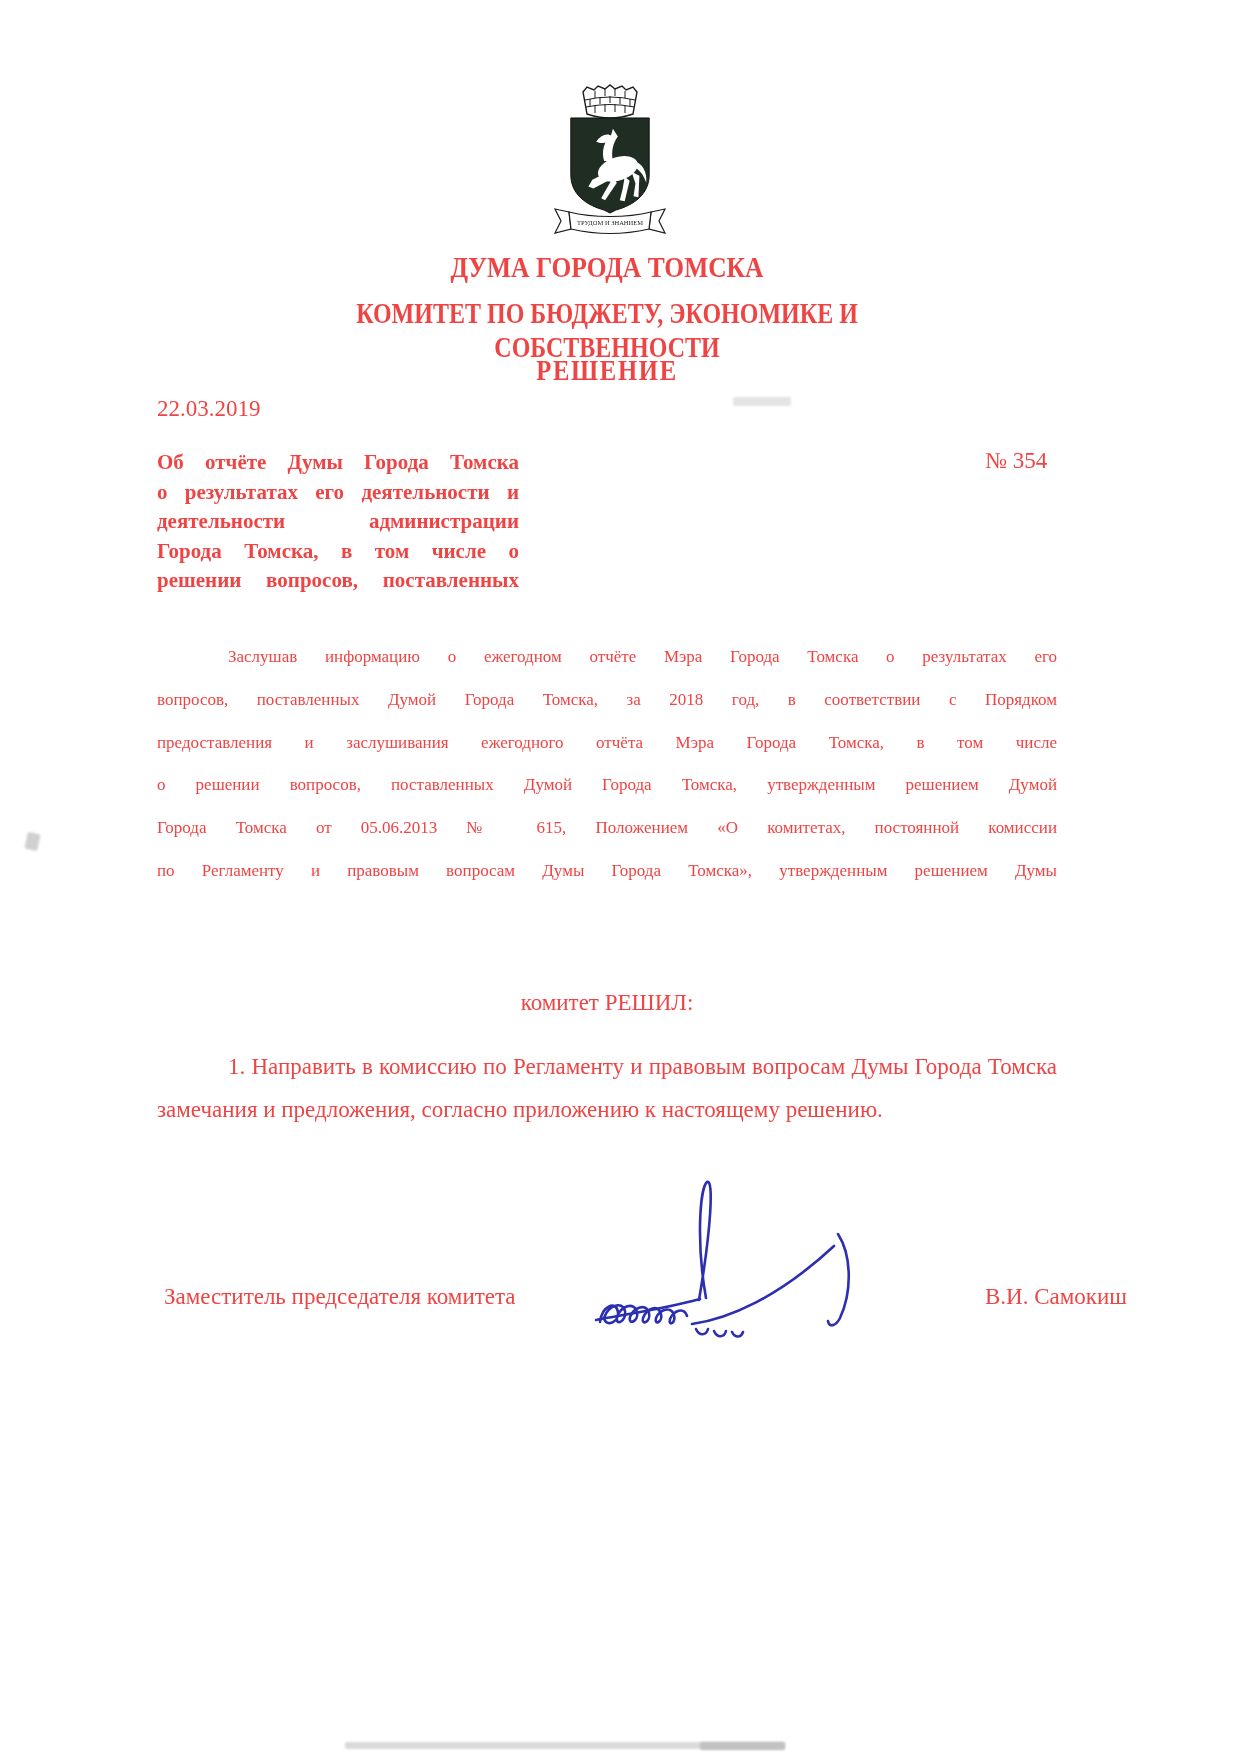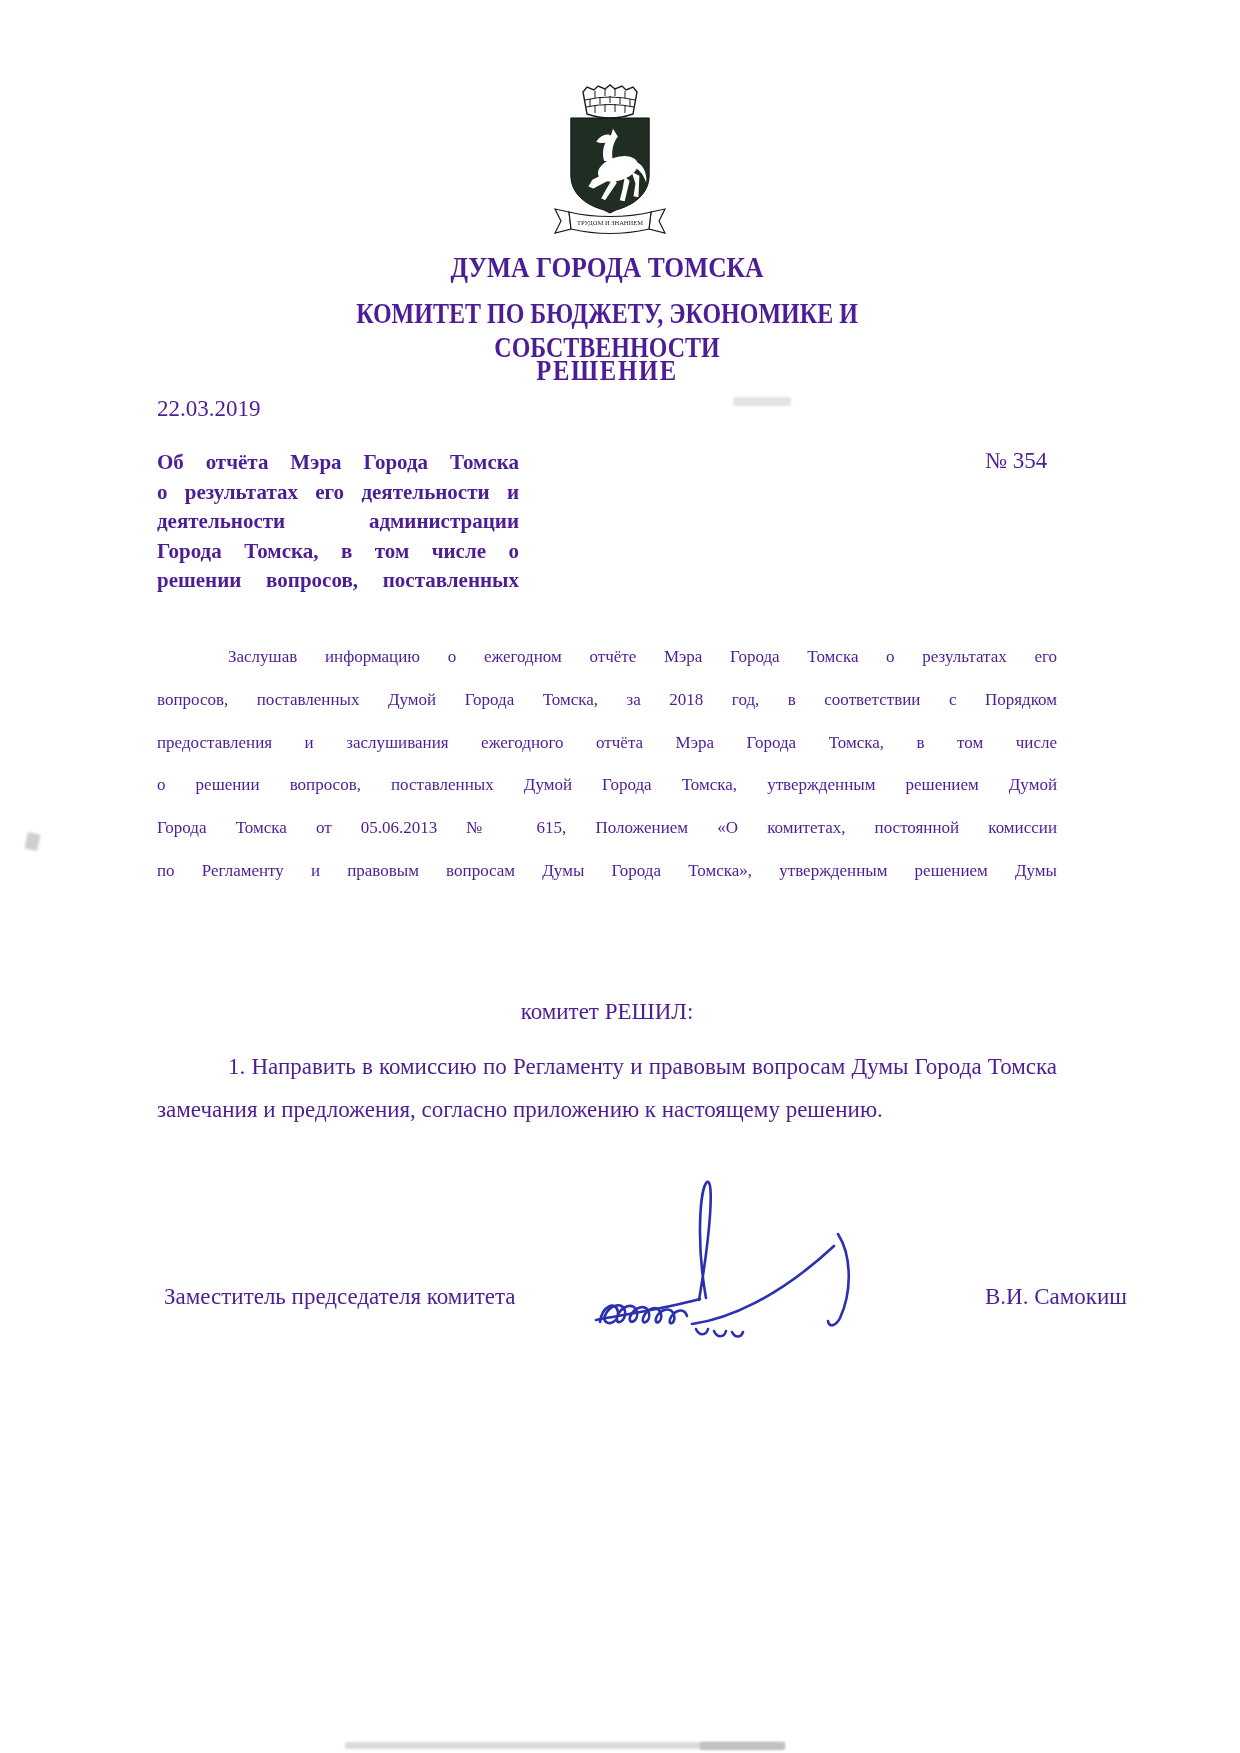--- a/index.html
+++ b/index.html
@@ -1,19 +1,19 @@
 <!DOCTYPE html>
 <html><head>
 <meta charset="utf-8">
 <style>
   html,body { margin:0; padding:0; background:#888; }
   .page {
     position:relative; width:1240px; height:1753px; margin:0 auto;
     background:#ffffff; overflow:hidden;
-    font-family:"Liberation Serif","DejaVu Serif",serif; color:#4c1d95;
+    font-family:"Liberation Serif","DejaVu Serif",serif; color:#ef4444;
   }
   .abs { position:absolute; }
   .col { left:157px; width:900px; }
 
   
   .org1  { top:250px; font-size:30px; font-weight:bold; text-align:center; transform:scaleX(.85); line-height:34px; }
   .org2  { top:296px; font-size:30px; font-weight:bold; text-align:center; transform:scaleX(.80); line-height:34px; }
   .doctype { top:354px; font-size:29px; font-weight:bold; text-align:center; transform:scaleX(.85); letter-spacing:2px; line-height:33px; }
 
   
@@ -24,21 +24,21 @@
   .jline { text-align:justify; text-align-last:justify; }
   .jline.last { text-align-last:auto; }
   .indent1 .jline.first { text-indent:71px; }
 
   .subject { top:448px; left:157px; width:362px; font-size:21px; font-weight:bold; }
   .subject .jline { line-height:29.5px; }
 
   .body-par { top:636px; font-size:17px; }
   .body-par .jline { line-height:42.8px; }
 
-  .resolve { top:990px; font-size:23px; text-align:center;margin-top:9px; }
+  .resolve { top:990px; font-size:23px; text-align:center; }
 
   .item { top:1046px; font-size:23px; }
   .item .jline { line-height:42.8px; }
 
   
   .sig-label { left:164px; top:1284px; font-size:23px; }
   .sig-name  { left:985px; top:1284px; font-size:23px; }
   .sig-svg   { left:588px; top:1176px; width:292px; height:164px; }
 
   
@@ -89,21 +89,21 @@
 
   <div class="abs col org1">ДУМА ГОРОДА ТОМСКА</div>
   <div class="abs col org2">КОМИТЕТ ПО БЮДЖЕТУ, ЭКОНОМИКЕ И СОБСТВЕННОСТИ</div>
   <div class="abs col doctype">РЕШЕНИЕ</div>
 
   <div class="abs meta-date">22.03.2019</div>
   <div class="abs meta-num">№ 354</div>
 
   <div class="abs subject">
 
-  <div class="jline first">Об отчёта Мэра Города Томска</div>
+  <div class="jline first">Об отчёте Думы Города Томска</div>
       <div class="jline">о результатах его деятельности и</div>
       <div class="jline">деятельности администрации</div>
       <div class="jline">Города Томска, в том числе о</div>
       <div class="jline">решении вопросов, поставленных</div>
     </div>
 
   <div class="abs col body-par indent1">
 
   <div class="jline first">Заслушав информацию о ежегодном отчёте Мэра Города Томска о результатах его</div>
       <div class="jline">вопросов, поставленных Думой Города Томска, за 2018 год, в соответствии с Порядком</div>

